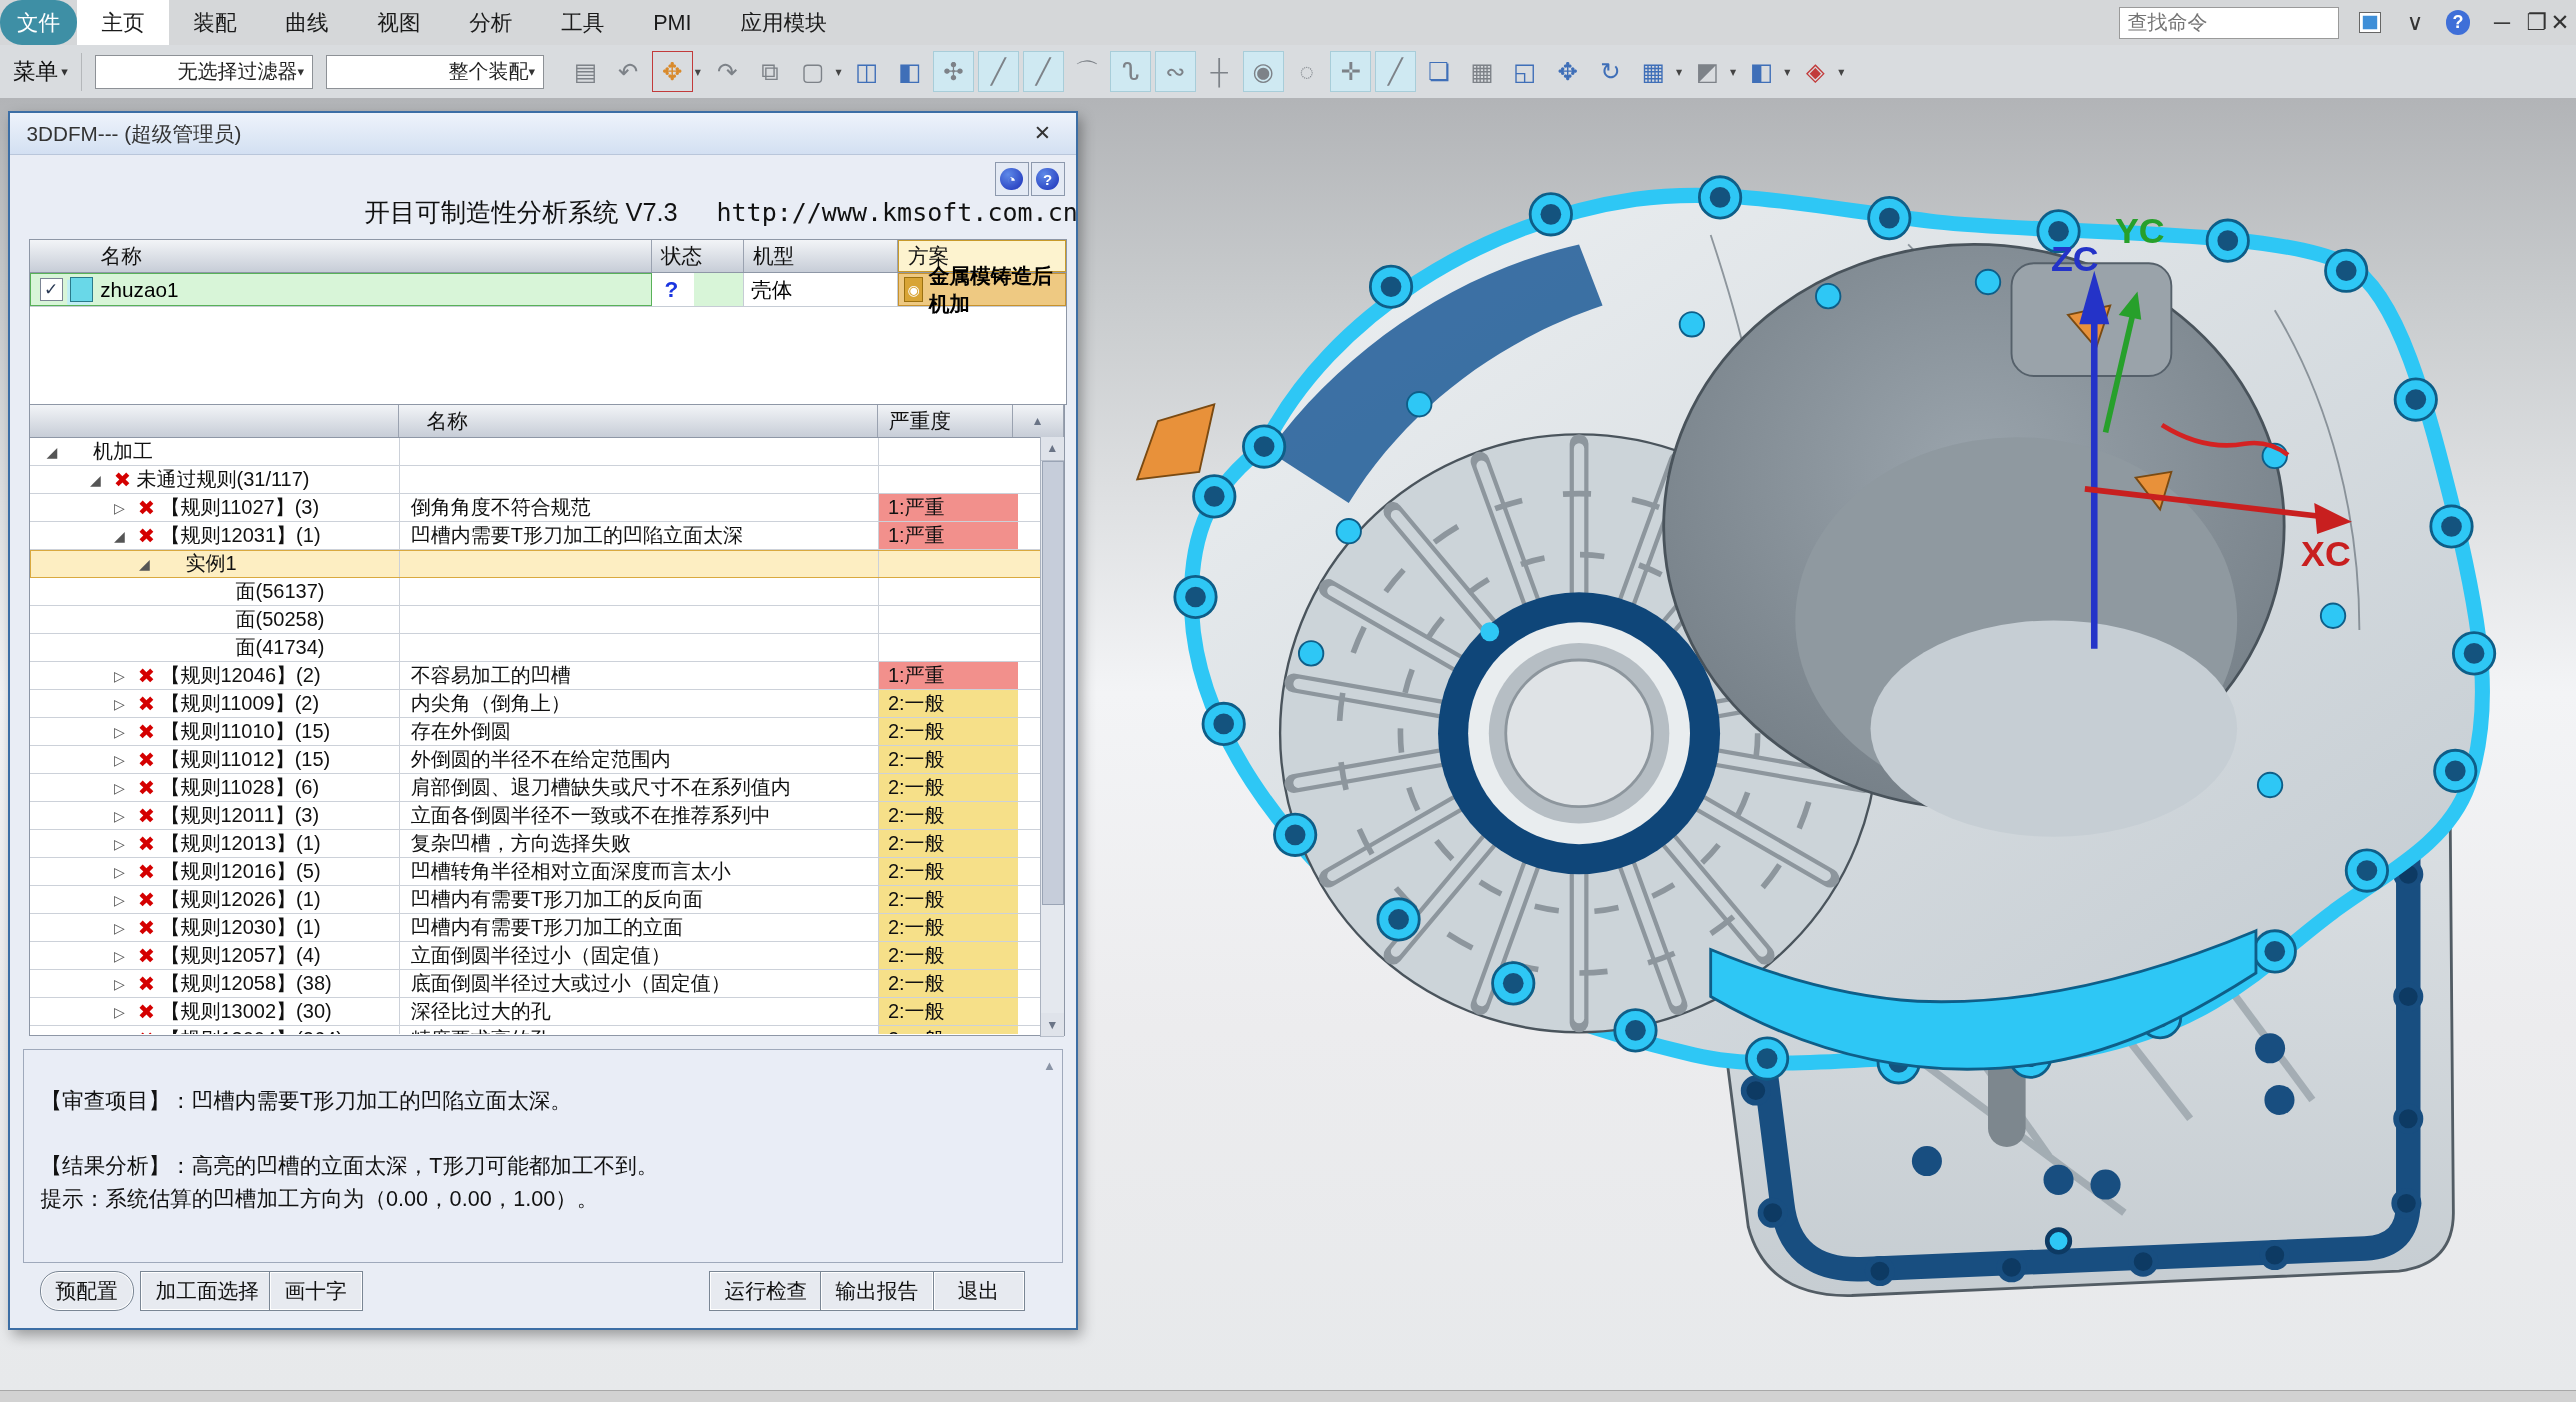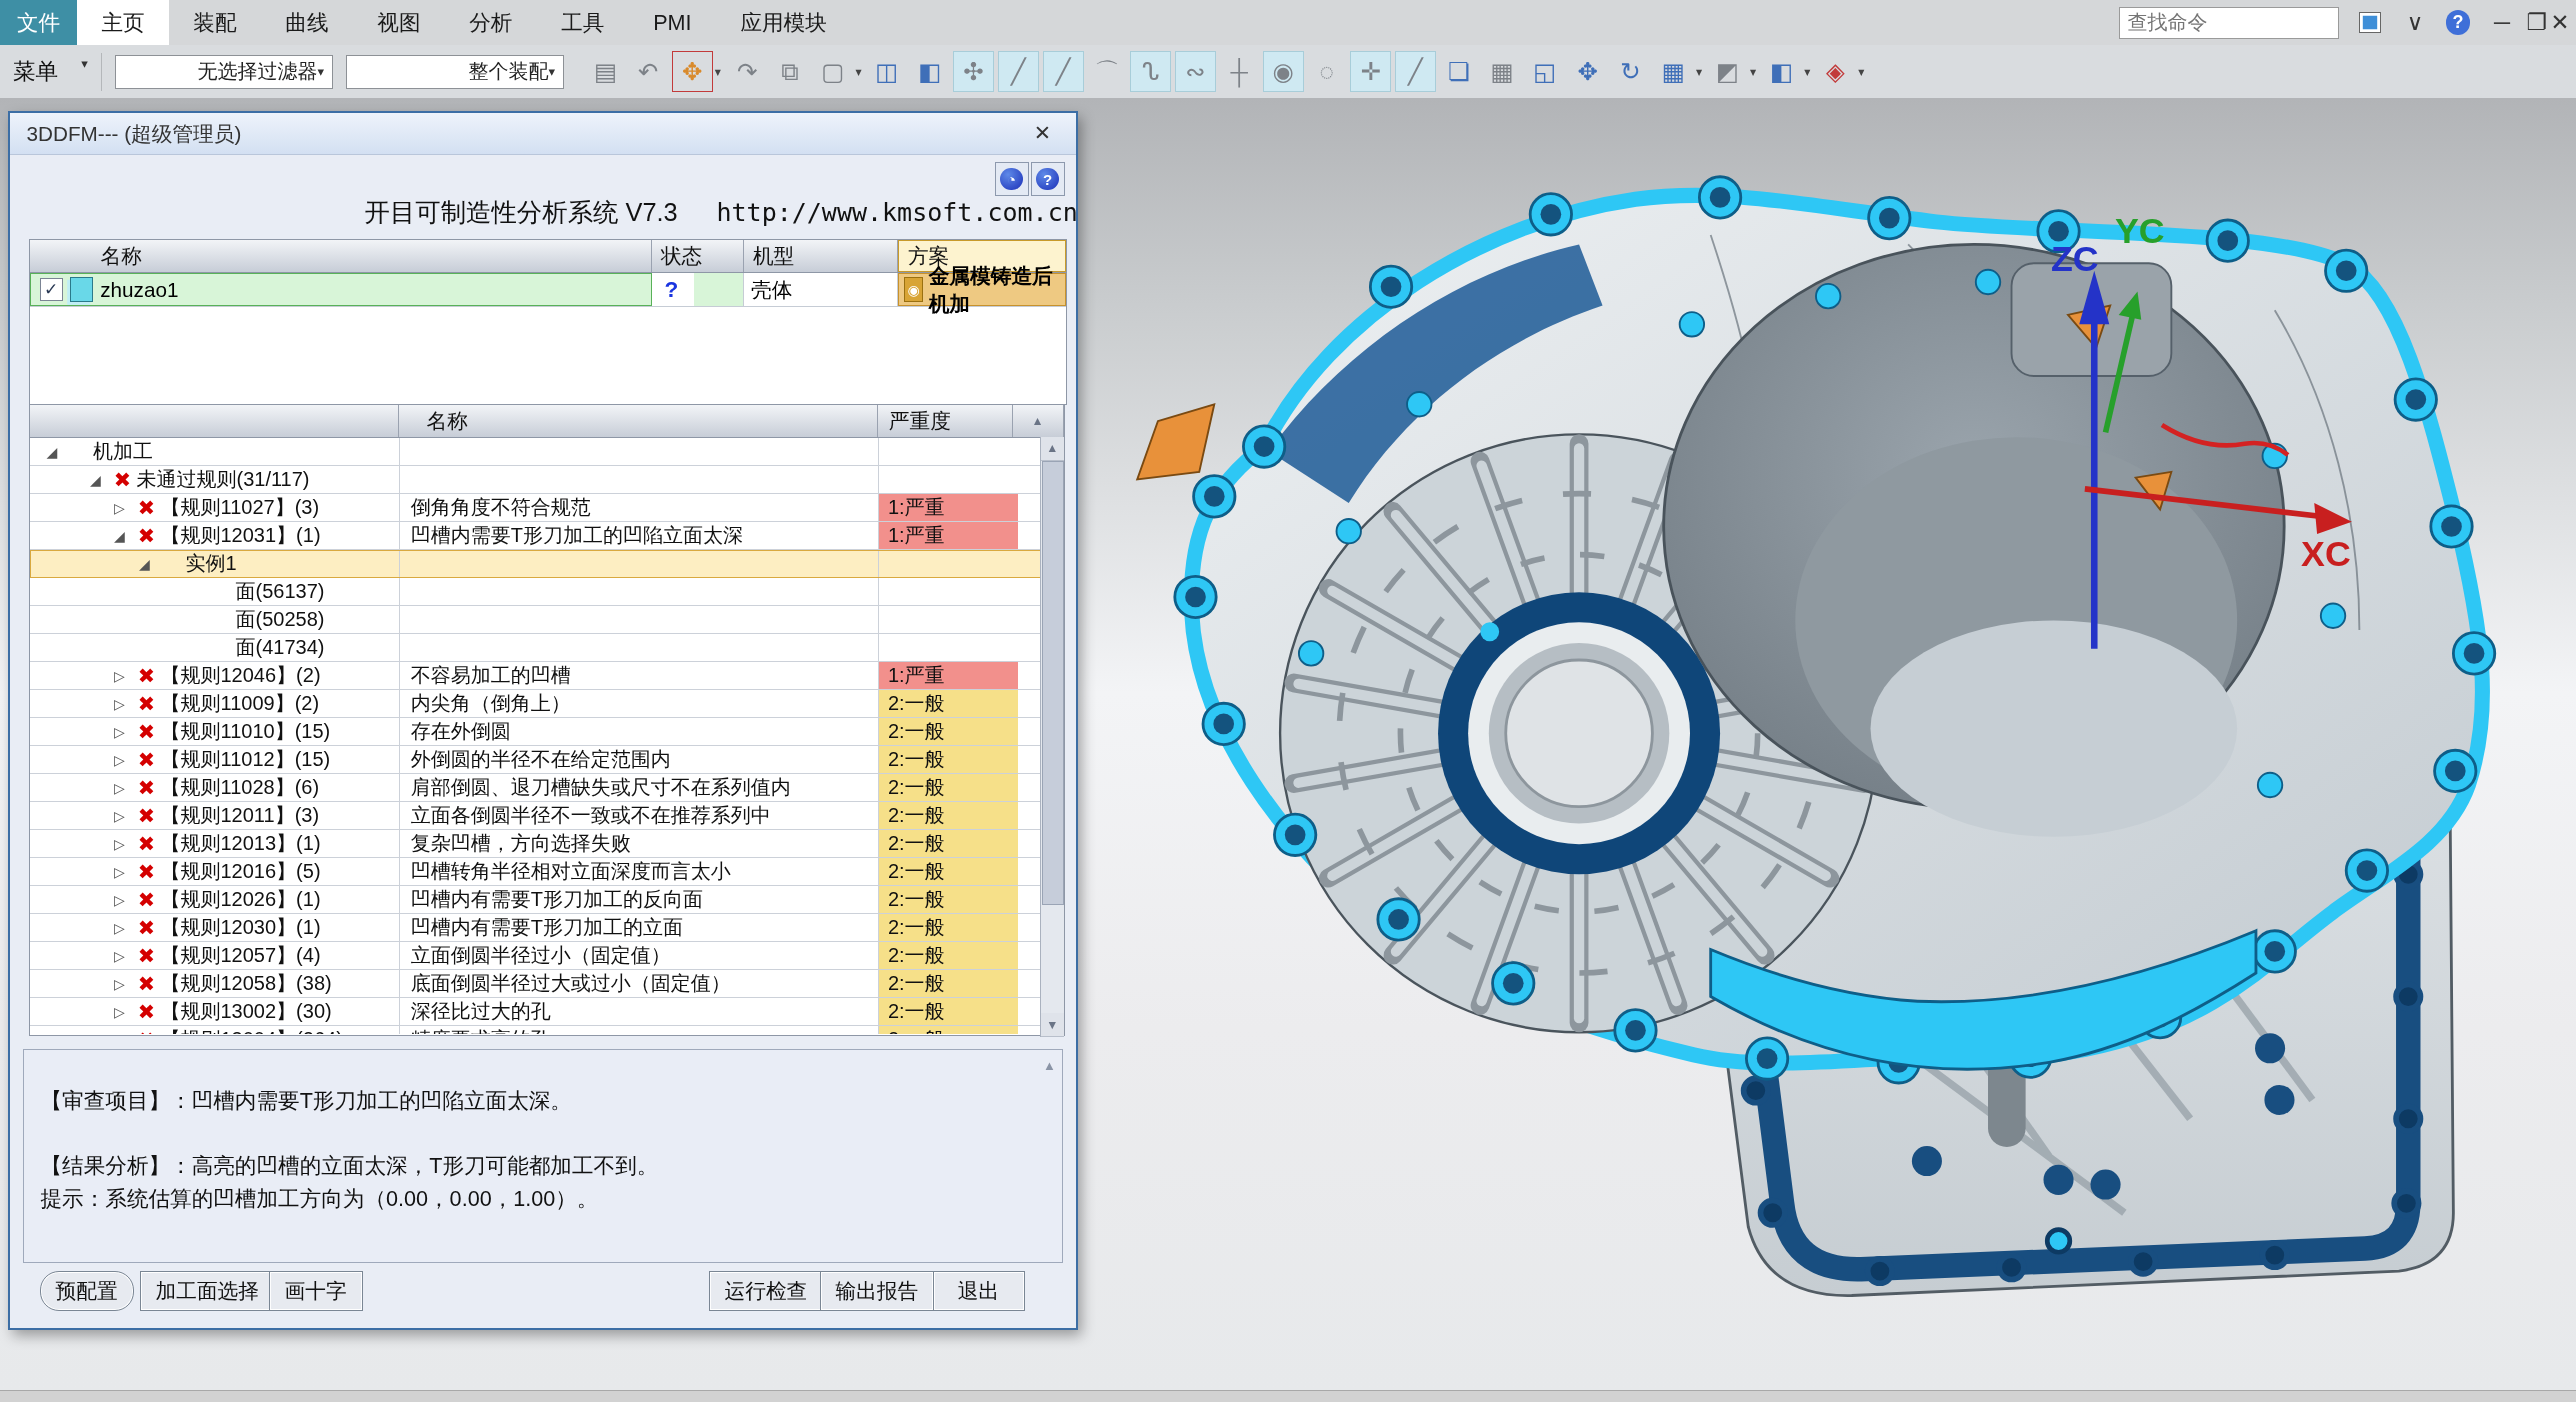--- a/index.html
+++ b/index.html
@@ -3,41 +3,41 @@
 <meta charset="utf-8">
 <style>
   html,body{margin:0;padding:0;}
   body{width:2576px;height:1403px;position:relative;overflow:hidden;
        font-family:"Liberation Sans","DejaVu Sans",sans-serif;background:#e8eaec;}
   .abs{position:absolute;}
 
   
   #tabbar{left:0;top:0;width:2576px;height:45px;background:#d5d7d9;border-bottom:0.9px solid #c2c4c6;}
   #file-tab{left:0;top:0;width:77px;height:45px;background:#3e8fa5;color:#fff;
-            display:flex;align-items:center;justify-content:center;font-size:21.6px;}
+            display:flex;align-items:center;justify-content:center;font-size:21.6px;border-radius:22px;}
   .rtab{display:inline-flex;align-items:center;justify-content:center;height:45px;
         padding:0 24.4px;font-size:21.6px;color:#1a1a1a;}
   .rtab.on{background:#ffffff;}
   #tabs-strip{left:77px;top:0;height:45px;display:flex;}
   #qsearch{left:2119px;top:6.6px;width:218px;height:30px;background:#fff;border:0.9px solid #9a9a9a;
            display:flex;align-items:center;}
   #qsearch input{border:0;outline:none;flex:1;font-size:20px;padding:0 7.5px;color:#444;
                  font-family:inherit;background:transparent;}
   .winbtn{top:7.5px;width:32px;height:30px;display:flex;align-items:center;justify-content:center;
           font-size:22.6px;color:#333;}
   #fullscr-b{left:2354px;} #chev-b{left:2399px;}
   #help-b{left:2442px;} #min-b{left:2486px;} #restore-b{left:2521px;} #close-b{left:2552px;left:2544px;}
   #help-circ{width:24.4px;height:24.4px;border-radius:50%;background:#3f6fd8;color:#fff;font-size:18px;
              display:flex;align-items:center;justify-content:center;font-weight:bold;}
   #fs-ic{width:20.7px;height:19px;border:1.9px solid #666;background:#3f8fd8;box-shadow:0 0 0 2.8px #fff inset;}
 
   
   #toolbar{left:0;top:45px;width:2576px;height:53px;background:#d9dcdf;border-bottom:0.9px solid #bfc2c5;
            display:flex;align-items:center;}
-  #menu-btn{margin-left:13px;font-size:22.6px;color:#111;display:flex;gap:23px;}
+  #menu-btn{margin-left:13px;font-size:22.6px;color:#111;display:flex;align-items:center;gap:3px;}
   .caret{font-size:13px;color:#333;}
   .vsep{width:0.9px;height:38px;background:#b4b7ba;margin:0 13px;}
   .tb-select{width:201px;height:32px;background:#fff;border:0.9px solid #8d9196;display:flex;
              align-items:center;justify-content:flex-end;padding:0 7.5px;font-size:20px;color:#222;margin-right:13px;}
   #icon-strip{display:flex;align-items:center;gap:3.8px;margin-left:9.4px;}
   .tbi{width:39px;height:39px;display:flex;align-items:center;justify-content:center;
        font-size:24.4px;color:#7d8288;position:relative;}
   .tbi.hl{background:#cfe9f2;border:0.9px solid #a8cdd9;}
   .tbi.blue{color:#3f6fb8;}
   .tbi.red{color:#c23a3a;}

